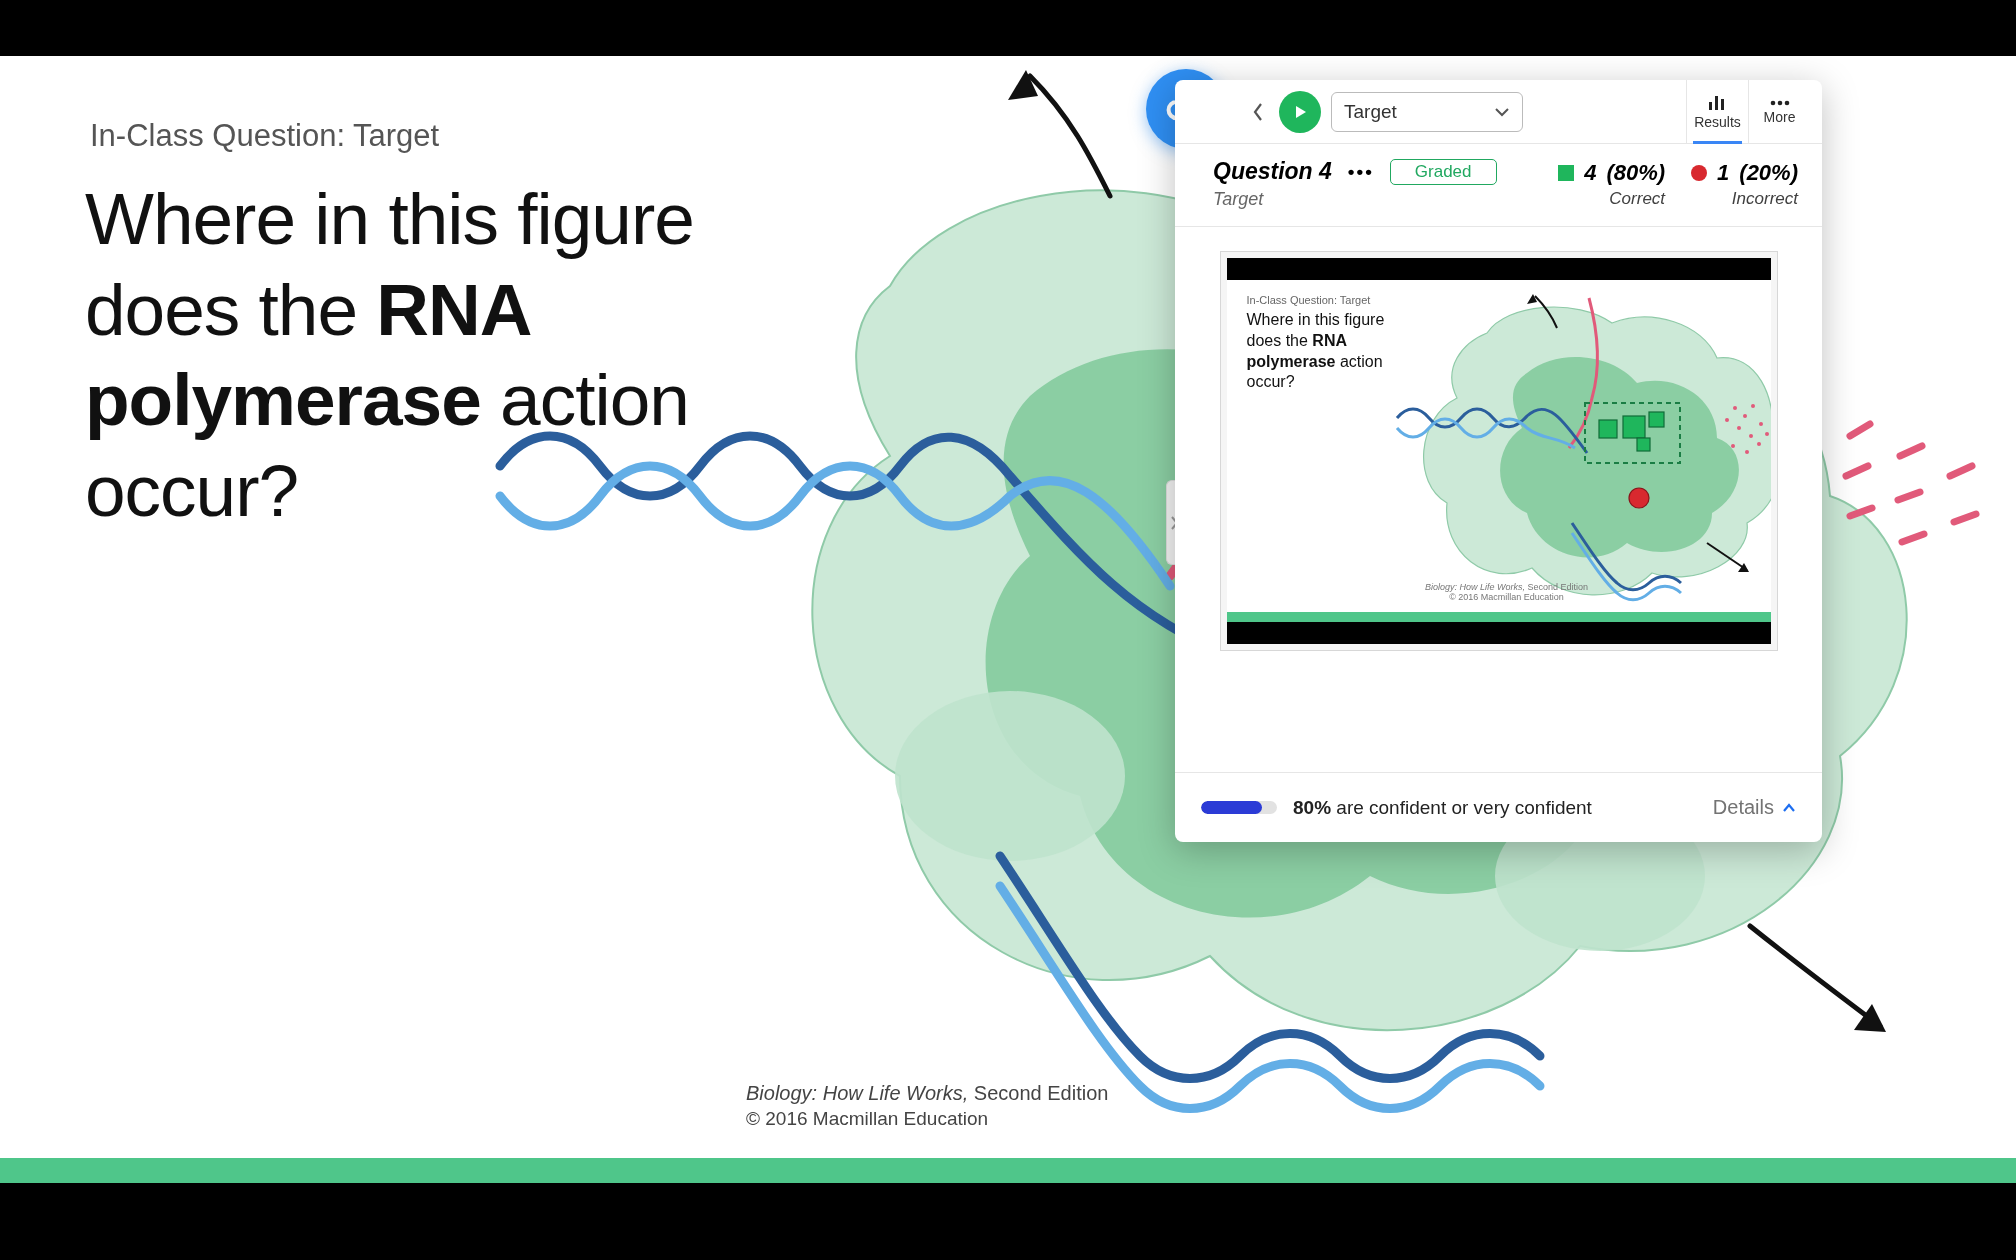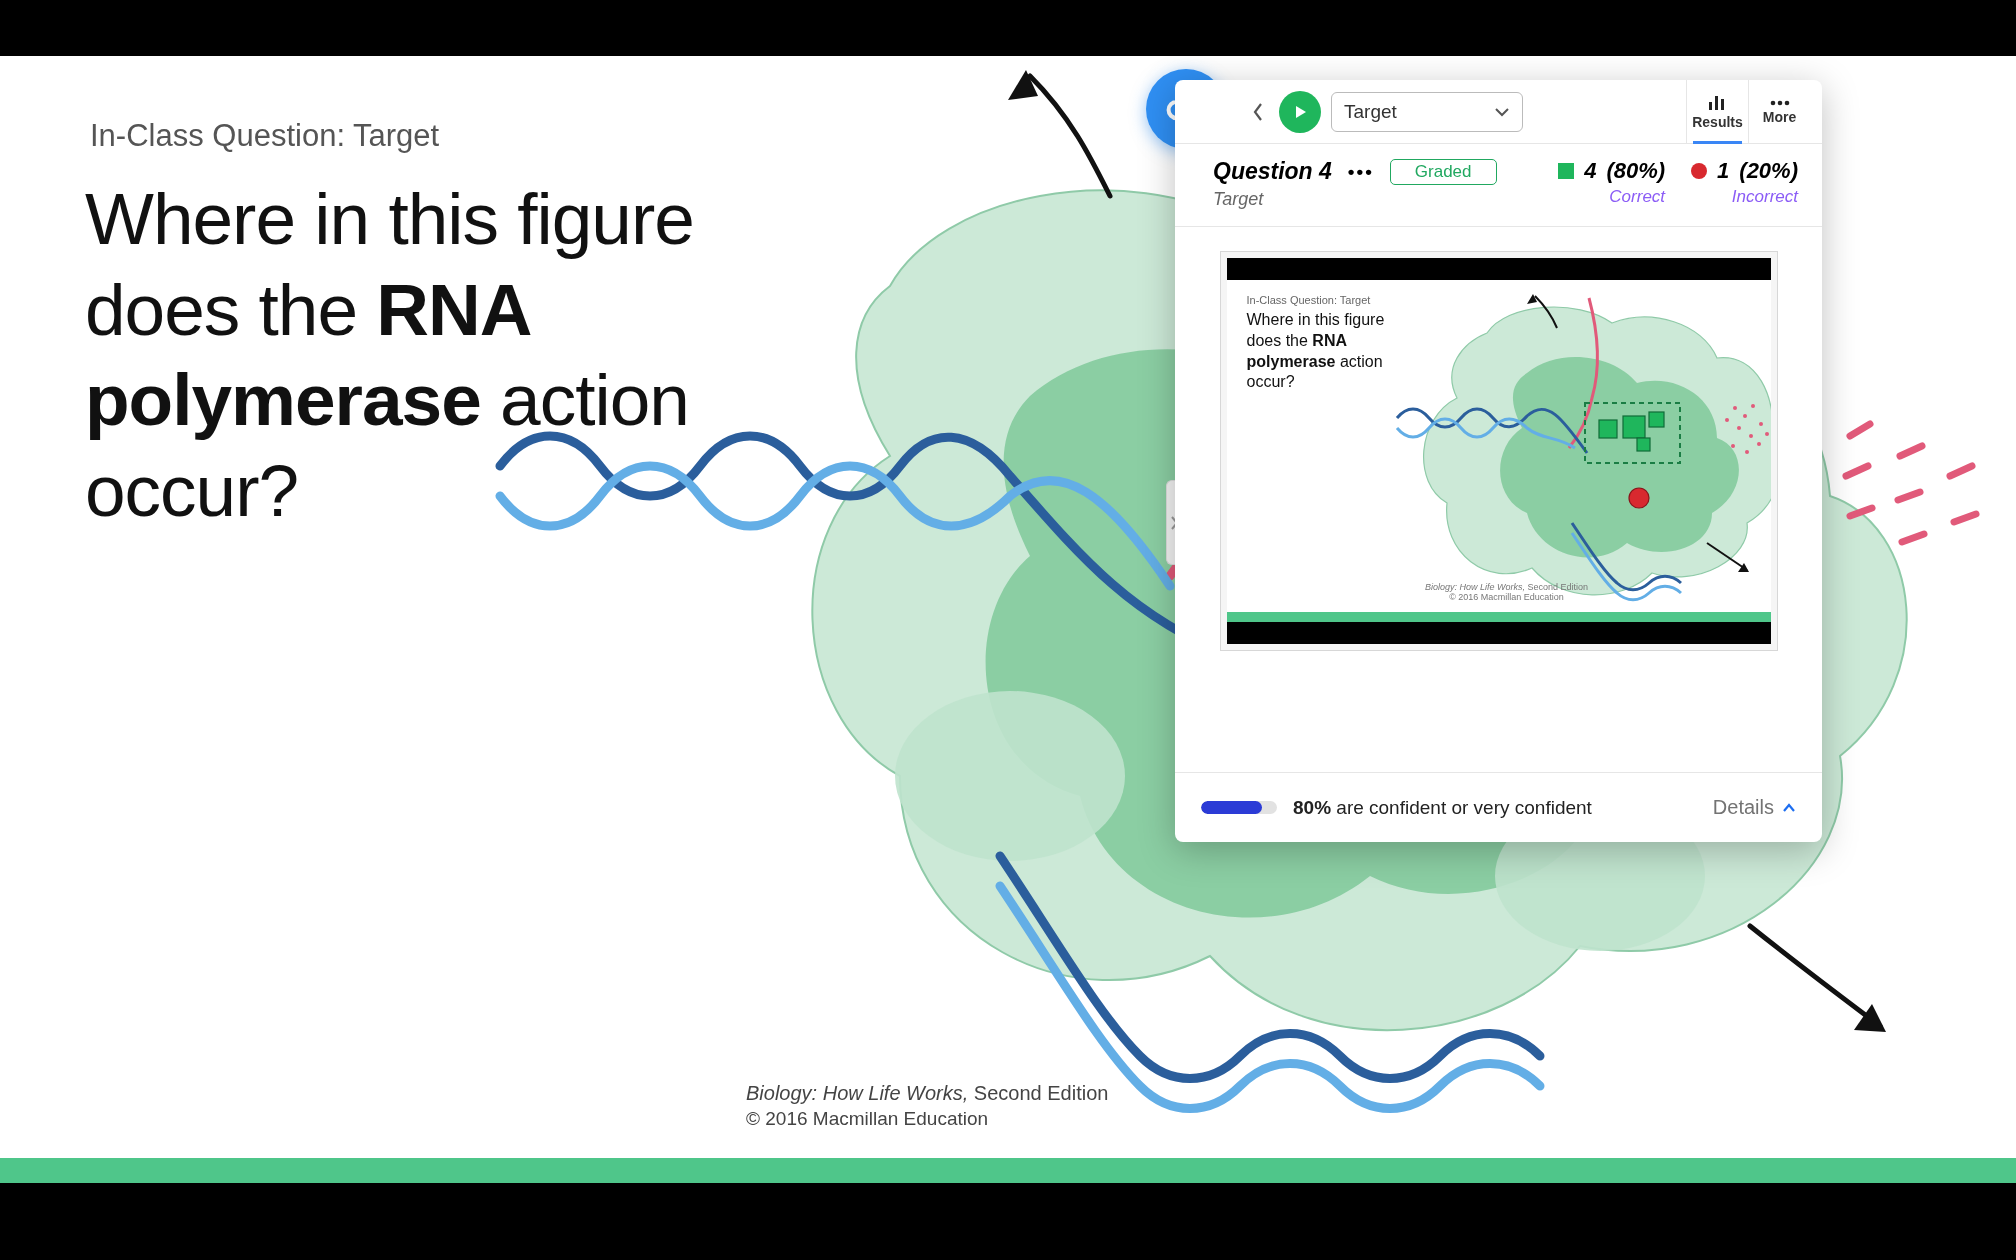--- a/index.html
+++ b/index.html
@@ -137,21 +137,20 @@
   .toolbar-tab {
     width: 62px;
     border-left: 1px solid #e6e6e6;
     display: flex; flex-direction: column;
     align-items: center; justify-content: center;
     gap: 2px;
     font-size: 14px;
     color: #333;
     cursor: pointer;
     position: relative;
-    font-weight: bold;
   }
   .toolbar-tab.active::after {
     content: "";
     position: absolute;
     bottom: 0; left: 6px; right: 6px;
     height: 3px; background: #3a86f5;
   }
   
   .poll-header-row {
     display: flex; align-items: center;
@@ -166,21 +165,21 @@
     margin-left: auto;
     display: flex; gap: 28px;
     align-items: center;
   }
   .icon-ghost { color: #bbb; }
   
   .question-row {
     padding: 14px 24px 16px 38px;
     border-bottom: 1px solid #e6e6e6;
     display: flex;
-    align-items: flex-start;
+    align-items: center;
     gap: 18px;
   }
   .q-left { display: flex; flex-direction: column; gap: 4px; }
   .q-title-line { display: flex; align-items: center; gap: 16px; }
   .q-title { font-weight: 700; font-size: 23px; font-style: italic; }
   .dots3 { letter-spacing: 2px; font-weight: 700; cursor: pointer; }
   .graded-badge {
     border: 1.5px solid #21a860;
     color: #21a860;
     border-radius: 5px;
@@ -192,21 +191,21 @@
     margin-left: auto;
     display: flex; gap: 26px;
     font-style: italic;
     font-size: 22px;
   }
   .stat-col { display: flex; flex-direction: column; align-items: flex-end; gap: 3px; }
   .stat-top { display: flex; align-items: center; gap: 10px; font-weight: 700; }
   .stat-swatch { width: 16px; height: 16px; }
   .stat-swatch.sq { background: #1fb65c; }
   .stat-swatch.ci { border-radius: 50%; background: #d8292f; }
-  .stat-label { font-size: 17px; font-style: italic; color: #8b5cf6; }
+  .stat-label { font-size: 17px; font-style: italic; color: #404040; }
   
   .preview-wrap {
     flex: 1;
     padding: 24px 28px 10px;
     display: flex; align-items: flex-start; justify-content: center;
   }
   .preview-card {
     width: 558px; height: 400px;
     border: 1px solid #d7d7d7;
     background: #f5f5f5;

